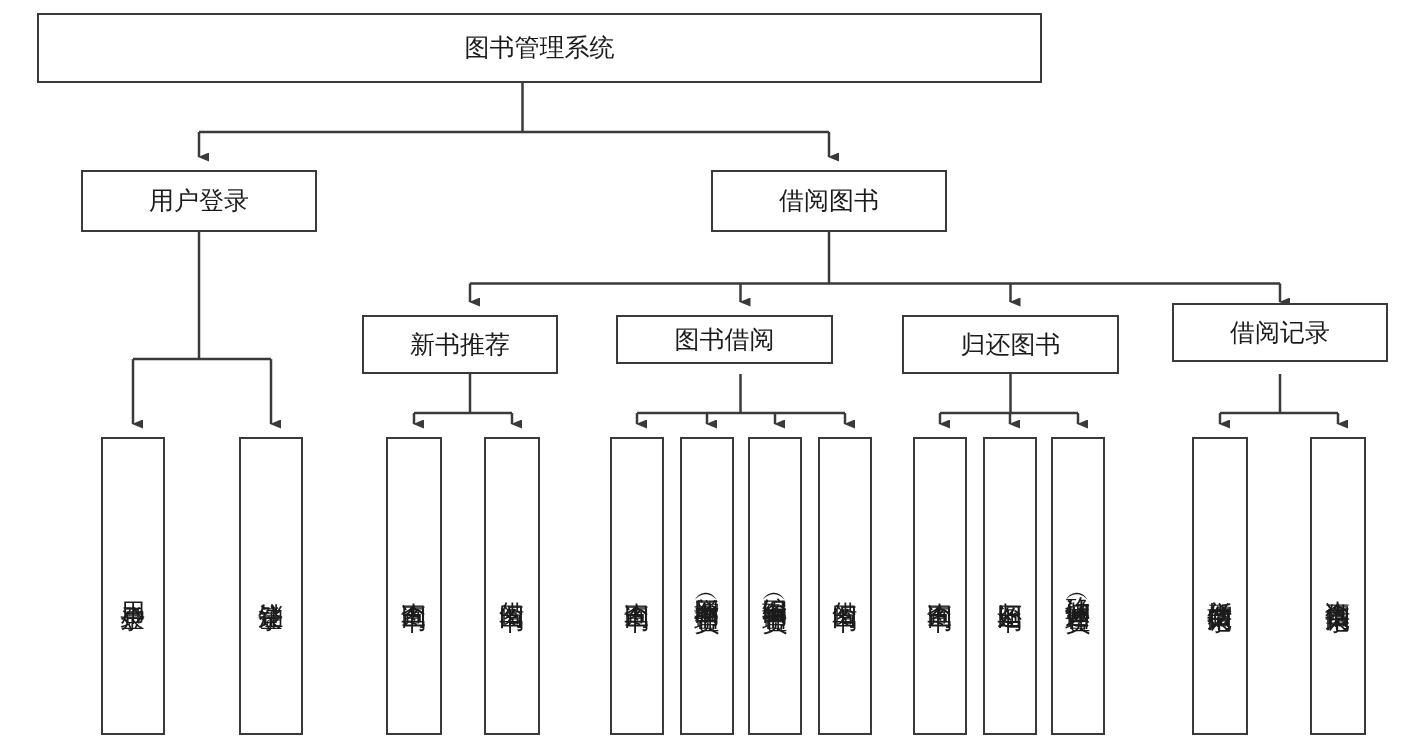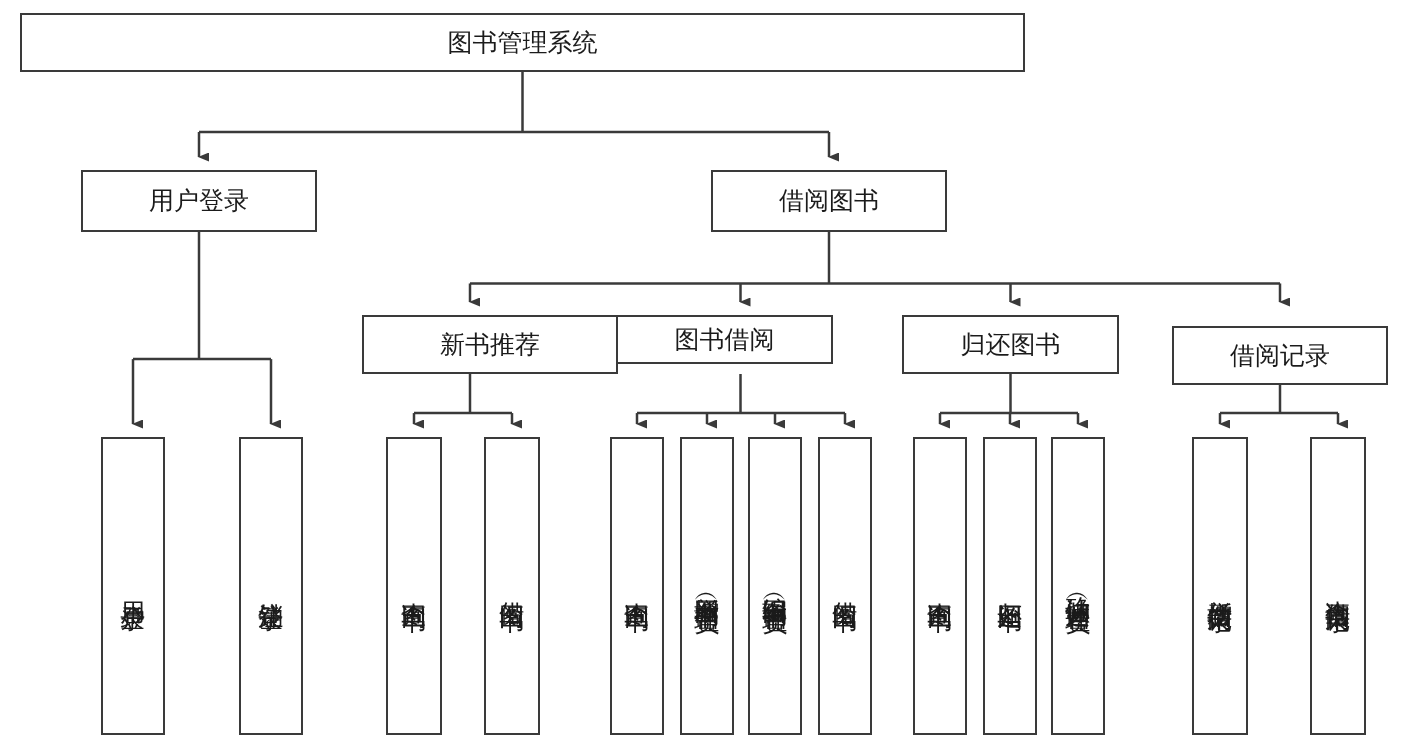--- a/index.html
+++ b/index.html
@@ -105,39 +105,39 @@
         <path d="M1010,413.06 L1010,424" marker-end="url(#arrow)"></path>
         <path d="M1078,413.06 L1078,424" marker-end="url(#arrow)"></path>
         <path d="M1280,374 L1280,413.06"></path>
         <path d="M1220,413.06 L1338,413.06"></path>
         <path d="M1220,413.06 L1220,424" marker-end="url(#arrow)"></path>
         <path d="M1338,413.06 L1338,424" marker-end="url(#arrow)"></path>
       </g>
   </svg>
 
   <div id="node-layer">
-      <div class="node horizontal" style="left: 20px; top: 13px; width: 1005px; height: 59px;">
+      <div class="node horizontal" style="left: 37px; top: 13px; width: 1005px; height: 70px;">
         <span class="label">图书管理系统</span>
       </div>
       <div class="node horizontal" style="left: 81px; top: 170px; width: 236px; height: 62px;">
         <span class="label">用户登录</span>
       </div>
       <div class="node horizontal" style="left: 711px; top: 170px; width: 236px; height: 62px;">
         <span class="label">借阅图书</span>
       </div>
-      <div class="node horizontal" style="left: 362px; top: 315px; width: 256px; height: 59px;">
+      <div class="node horizontal" style="left: 362px; top: 315px; width: 196px; height: 59px;">
         <span class="label">新书推荐</span>
       </div>
       <div class="node horizontal" style="left: 616px; top: 315px; width: 217px; height: 49px;">
         <span class="label">图书借阅</span>
       </div>
       <div class="node horizontal" style="left: 902px; top: 315px; width: 217px; height: 59px;">
         <span class="label">归还图书</span>
       </div>
-      <div class="node horizontal" style="left: 1172px; top: 326px; width: 216px; height: 59px;">
+      <div class="node horizontal" style="left: 1172px; top: 303px; width: 216px; height: 59px;">
         <span class="label">借阅记录</span>
       </div>
       <div class="node vertical" style="left: 101px; top: 437px; width: 64px; height: 298px;">
         <span class="label">用户登录</span>
       </div>
       <div class="node vertical" style="left: 239px; top: 437px; width: 64px; height: 298px;">
         <span class="label">注销登录</span>
       </div>
       <div class="node vertical" style="left: 386px; top: 437px; width: 56px; height: 298px;">
         <span class="label">查询图书</span>

